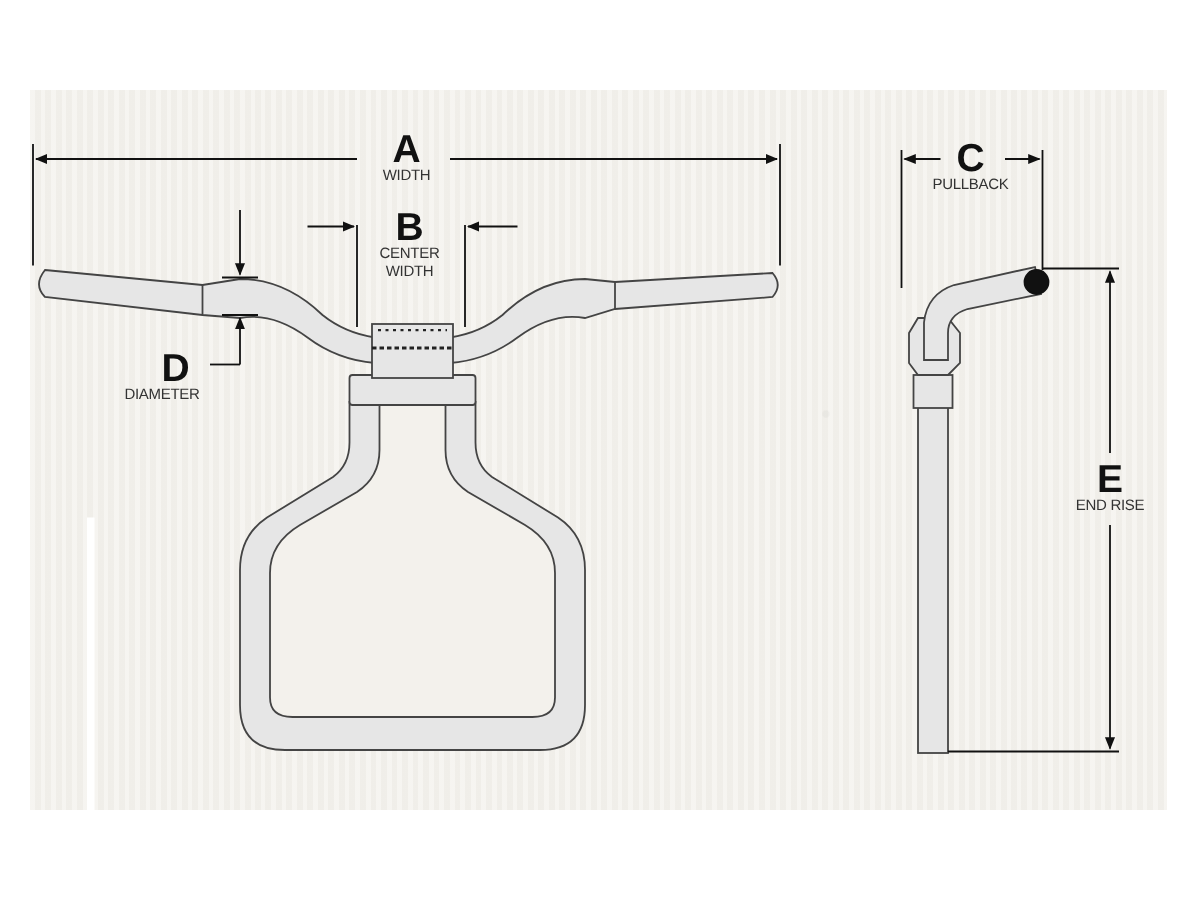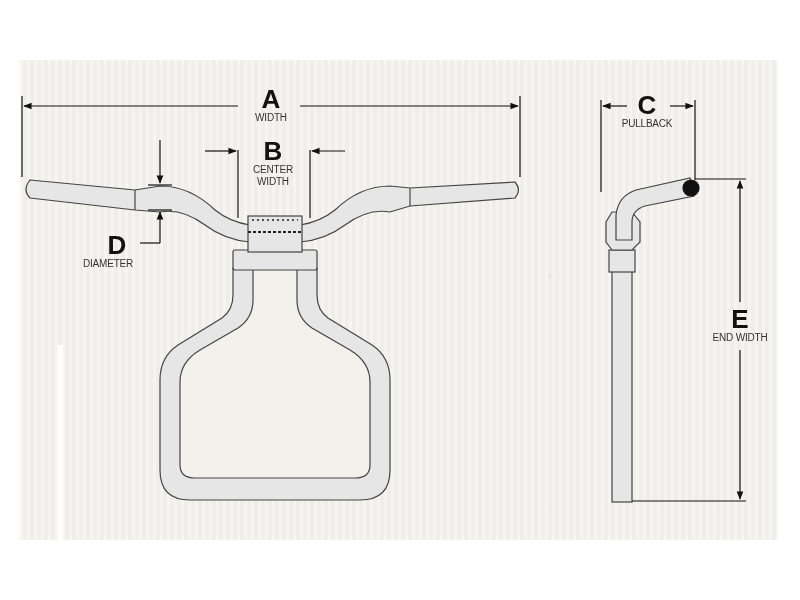--- a/index.html
+++ b/index.html
@@ -112,14 +112,14 @@
   <div class="sub">PULLBACK</div>
 </div>
 
 <div class="lbl" style="left:117px; top:232px;">
   <div class="letter">D</div>
   <div class="sub" style="margin-left:-18px;">DIAMETER</div>
 </div>
 
 <div class="lbl" style="left:740px; top:306px;">
   <div class="letter">E</div>
-  <div class="sub">END WIDTH</div>
+  <div class="sub">END RISE</div>
 </div>
 
 </body></html>

